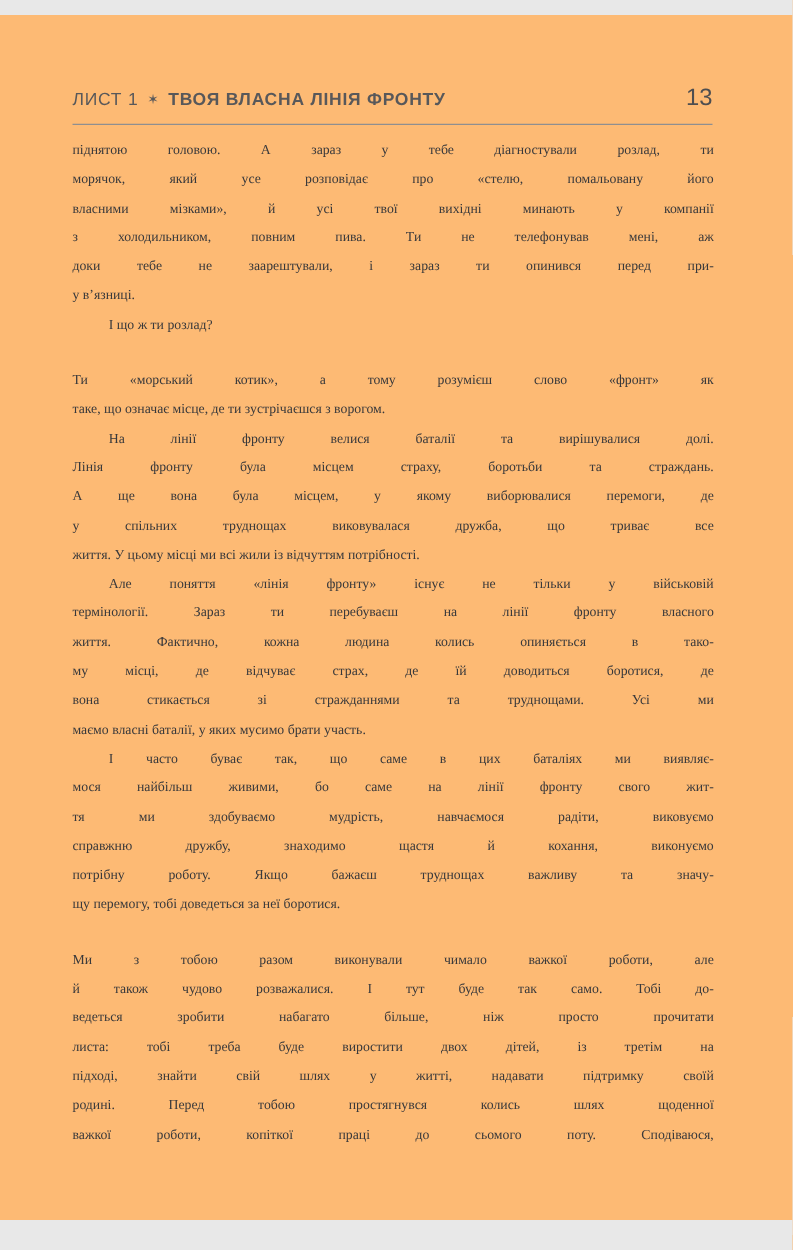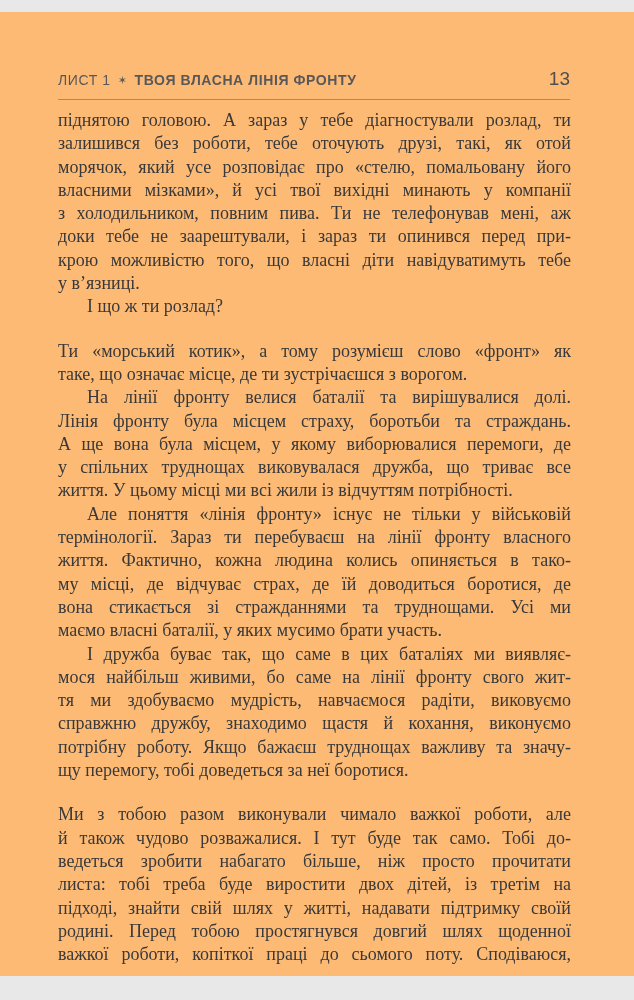--- a/index.html
+++ b/index.html
@@ -42,21 +42,21 @@
     color: #4e4e50;
     font-weight: 400;
   }
   
   .body-text {
     position: absolute;
     top: 97px;
     left: 58px;
     width: 513px;
     font-family: "Liberation Serif", "DejaVu Serif", serif;
-    font-size: 18px;
+    font-size: 11px;
     line-height: 23.3px;
     color: #39393b;
   }
   .para { margin: 0; }
   .para.space-before { margin-top: 21px; }
   .para .line {
     text-align: justify;
     text-align-last: justify;
     white-space: normal;
   }
@@ -77,26 +77,24 @@
       <span class="chapter-label">ЛИСТ 1</span>
       <span class="head-star">✶</span>
       <span class="chapter-title">ТВОЯ ВЛАСНА ЛІНІЯ ФРОНТУ</span>
     </div>
     <span class="page-number">13</span>
   </div>
 
   <div class="body-text">
       <div class="para">
         <div class="line">піднятою головою. А зараз у тебе діагностували розлад, ти</div>
-        <div class="line">залишився без роботи, тебе оточують друзі, такі, як отой</div>
         <div class="line">морячок, який усе розповідає про «стелю, помальовану його</div>
         <div class="line">власними мізками», й усі твої вихідні минають у компанії</div>
         <div class="line">з холодильником, повним пива. Ти не телефонував мені, аж</div>
         <div class="line">доки тебе не заарештували, і зараз ти опинився перед при-</div>
-        <div class="line">крою можливістю того, що власні діти навідуватимуть тебе</div>
         <div class="line final">у в’язниці.</div>
       </div>
       <div class="para indent">
         <div class="line final">І що ж ти розлад?</div>
       </div>
       <div class="para space-before">
         <div class="line">Ти «морський котик», а тому розумієш слово «фронт» як</div>
         <div class="line final">таке, що означає місце, де ти зустрічаєшся з ворогом.</div>
       </div>
       <div class="para indent">
@@ -108,31 +106,31 @@
       </div>
       <div class="para indent">
         <div class="line">Але поняття «лінія фронту» існує не тільки у військовій</div>
         <div class="line">термінології. Зараз ти перебуваєш на лінії фронту власного</div>
         <div class="line">життя. Фактично, кожна людина колись опиняється в тако-</div>
         <div class="line">му місці, де відчуває страх, де їй доводиться боротися, де</div>
         <div class="line">вона стикається зі стражданнями та труднощами. Усі ми</div>
         <div class="line final">маємо власні баталії, у яких мусимо брати участь.</div>
       </div>
       <div class="para indent">
-        <div class="line">І дружба буває так, що саме в цих баталіях ми виявляє-</div>
+        <div class="line">І часто буває так, що саме в цих баталіях ми виявляє-</div>
         <div class="line">мося найбільш живими, бо саме на лінії фронту свого жит-</div>
         <div class="line">тя ми здобуваємо мудрість, навчаємося радіти, виковуємо</div>
         <div class="line">справжню дружбу, знаходимо щастя й кохання, виконуємо</div>
         <div class="line">потрібну роботу. Якщо бажаєш труднощах важливу та значу-</div>
         <div class="line final">щу перемогу, тобі доведеться за неї боротися.</div>
       </div>
       <div class="para space-before">
         <div class="line">Ми з тобою разом виконували чимало важкої роботи, але</div>
         <div class="line">й також чудово розважалися. І тут буде так само. Тобі до-</div>
         <div class="line">ведеться зробити набагато більше, ніж просто прочитати</div>
         <div class="line">листа: тобі треба буде виростити двох дітей, із третім на</div>
         <div class="line">підході, знайти свій шлях у житті, надавати підтримку своїй</div>
-        <div class="line">родині. Перед тобою простягнувся довгий шлях щоденної</div>
+        <div class="line">родині. Перед тобою простягнувся колись шлях щоденної</div>
         <div class="line">важкої роботи, копіткої праці до сьомого поту. Сподіваюся,</div>
       </div>
     </div>
 
 </div>
 
 </body></html>

